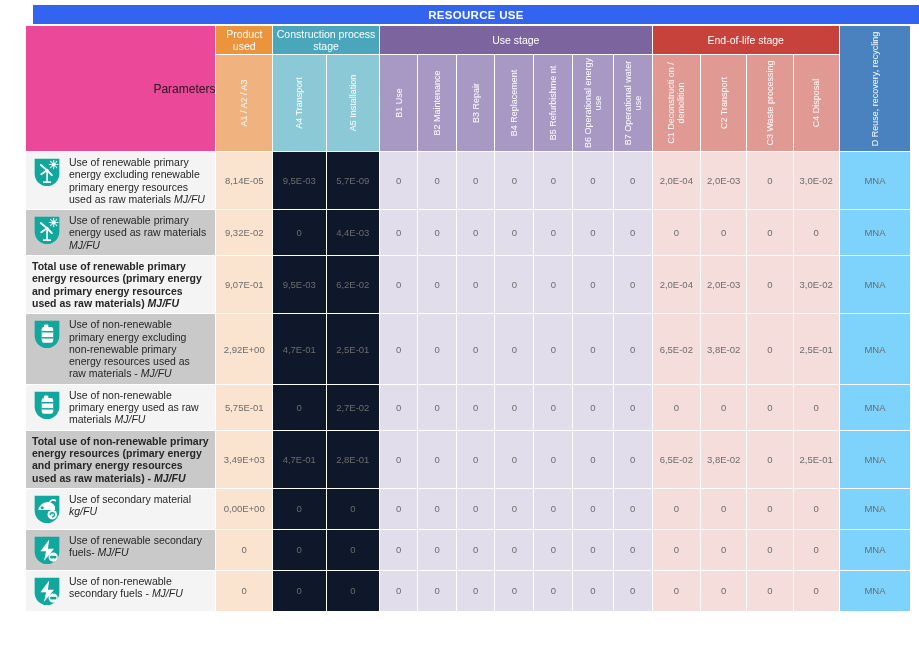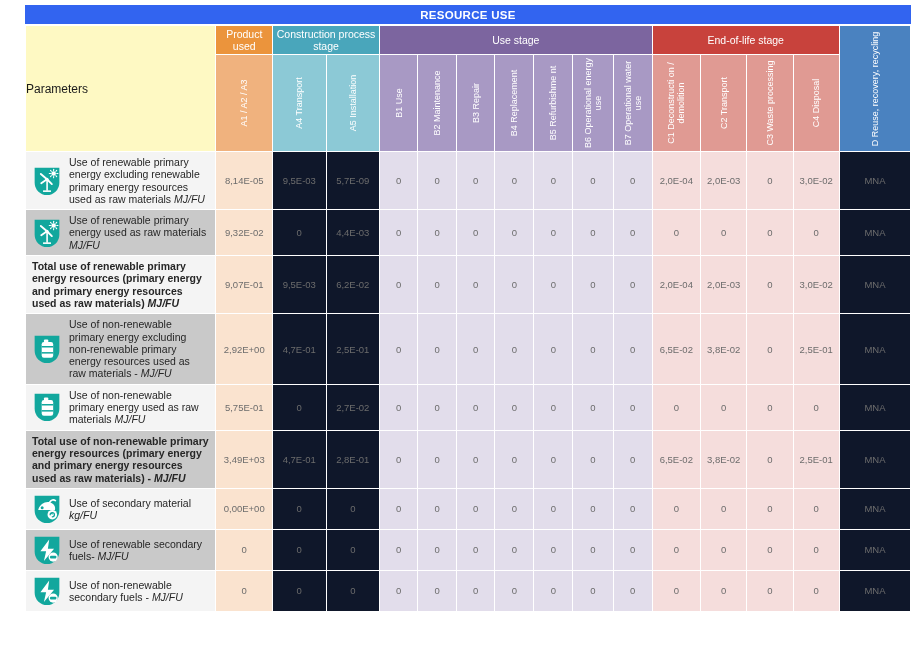--- a/index.html
+++ b/index.html
@@ -17,21 +17,21 @@
 
   .page {
     position: relative;
     width: 919px;
     height: 650px;
   }
 
   
   .title-bar {
     position: absolute;
-    left: 25px;
+    left: 33px;
     top: 5px;
     width: 886px;
     height: 19px;
     background: #3264f0;
     color: #ffffff;
     font-size: 11.5px;
     font-weight: bold;
     display: flex;
     align-items: center;
     justify-content: center;
@@ -88,25 +88,25 @@
     line-height: 10px;
     width: 92px;
     text-align: center;
   }
   .sub-a   { background: #f0b27e; }
   .sub-c   { background: #8cc9d6; }
   .sub-b   { background: #a899c4; }
   .sub-e   { background: #e09a93; }
 
   .params-head {
-    background: #fef9c3;
+    background: #ec4899;
     color: #1a1a1a;
     font-size: 12px;
     font-weight: bold;
-    text-align: left;
+    text-align: right;
     vertical-align: middle;
   }
   .d-head {
     background: #4a82c0;
     color: #ffffff;
     font-size: 9px;
     font-weight: bold;
     position: relative;
   }
   .d-head .vt {
@@ -124,21 +124,20 @@
     background: #f4f4f4;
     padding: 4px 6px 4px 6px !important;
     font-size: 10.5px;
     line-height: 12.3px;
     color: #262626;
     vertical-align: middle;
   }
   tr.band td.param { background: #c9c9c9; }
   .param-inner {
     display: flex;
-    align-items: center;
     gap: 7px;
   }
   .param-inner.noicon { display: block; font-weight: bold; }
   .param-text { flex: 1; }
   .param-text.just { text-align: justify; }
   .unit { font-style: italic; }
 
   .icon {
     flex: 0 0 30px;
     width: 30px;
@@ -149,21 +148,21 @@
   
   td.val {
     text-align: center;
     font-size: 9.5px;
     color: #6c6c6c;
   }
   .c-a  { background: #fae3cf; }
   .c-c  { background: #0f172a; }
   .c-b  { background: #e2ddeb; }
   .c-e  { background: #f5dddc; }
-  .c-d  { background: #0f172a; }
+  .c-d  { background: #7dd3fc; }
 
   
   .page-num {
     position: absolute;
     left: 0;
     top: 583px;
     width: 919px;
     text-align: center;
     font-size: 10px;
     color: #8a8a8a;

